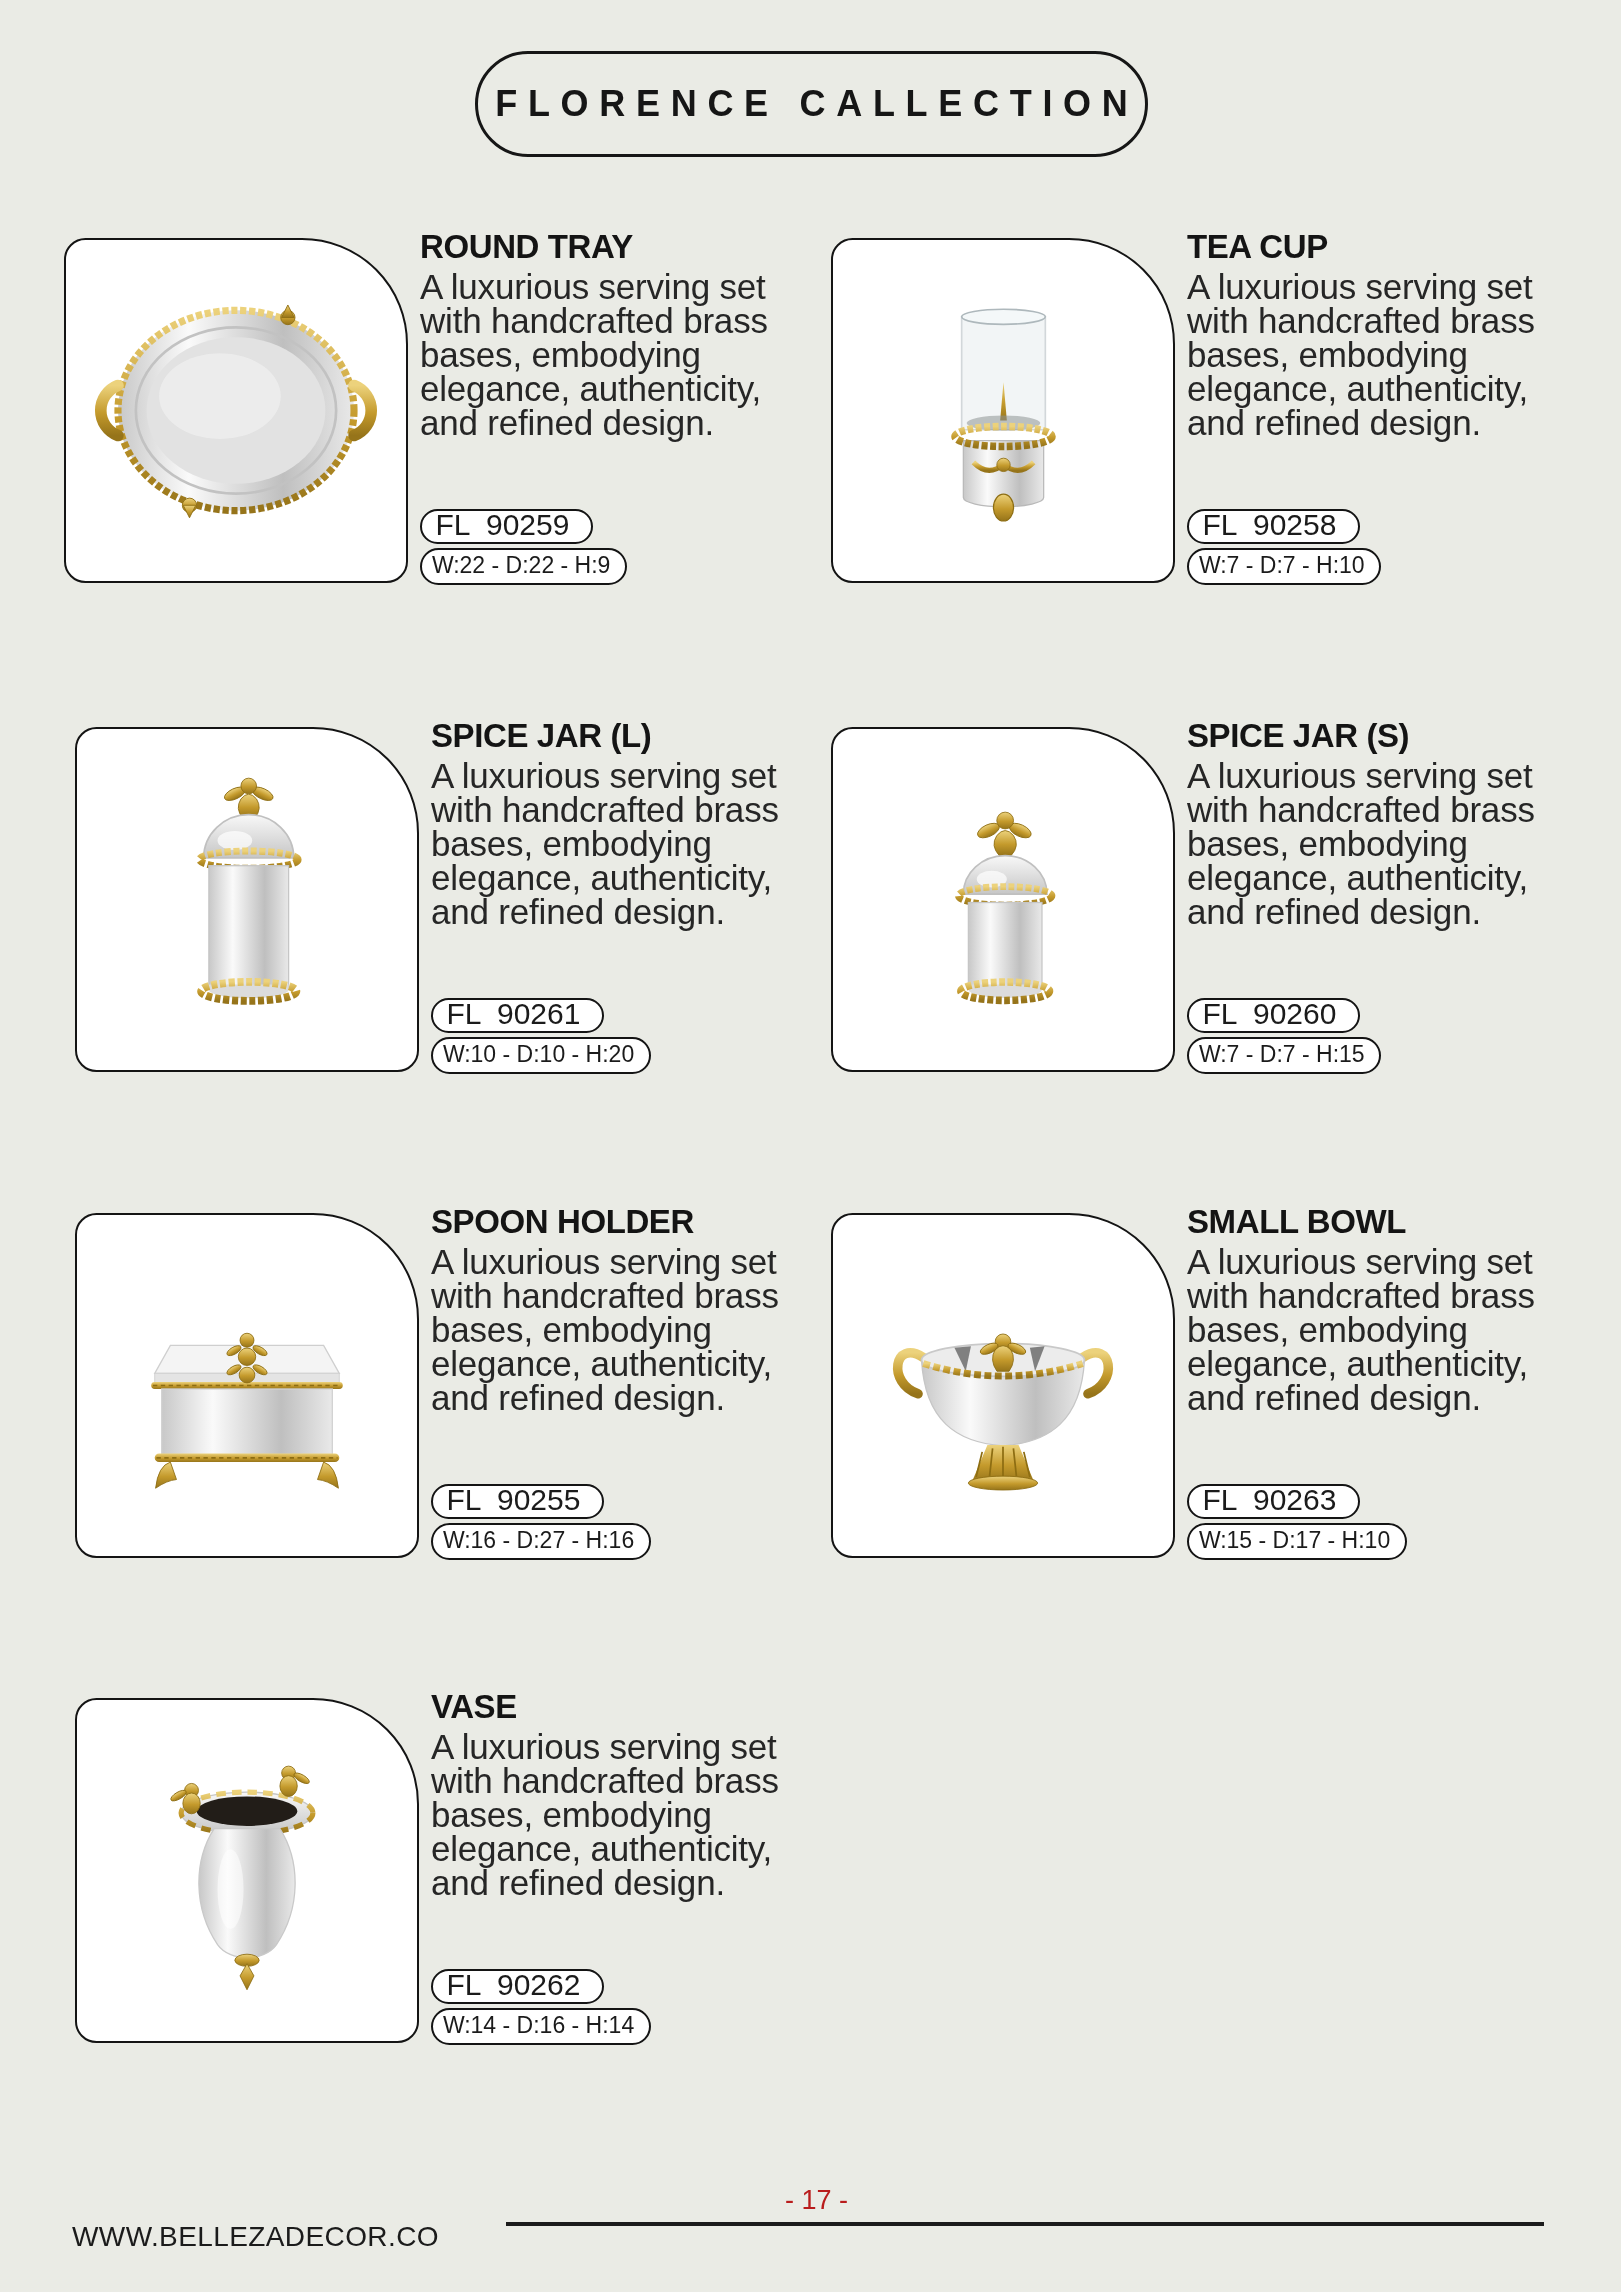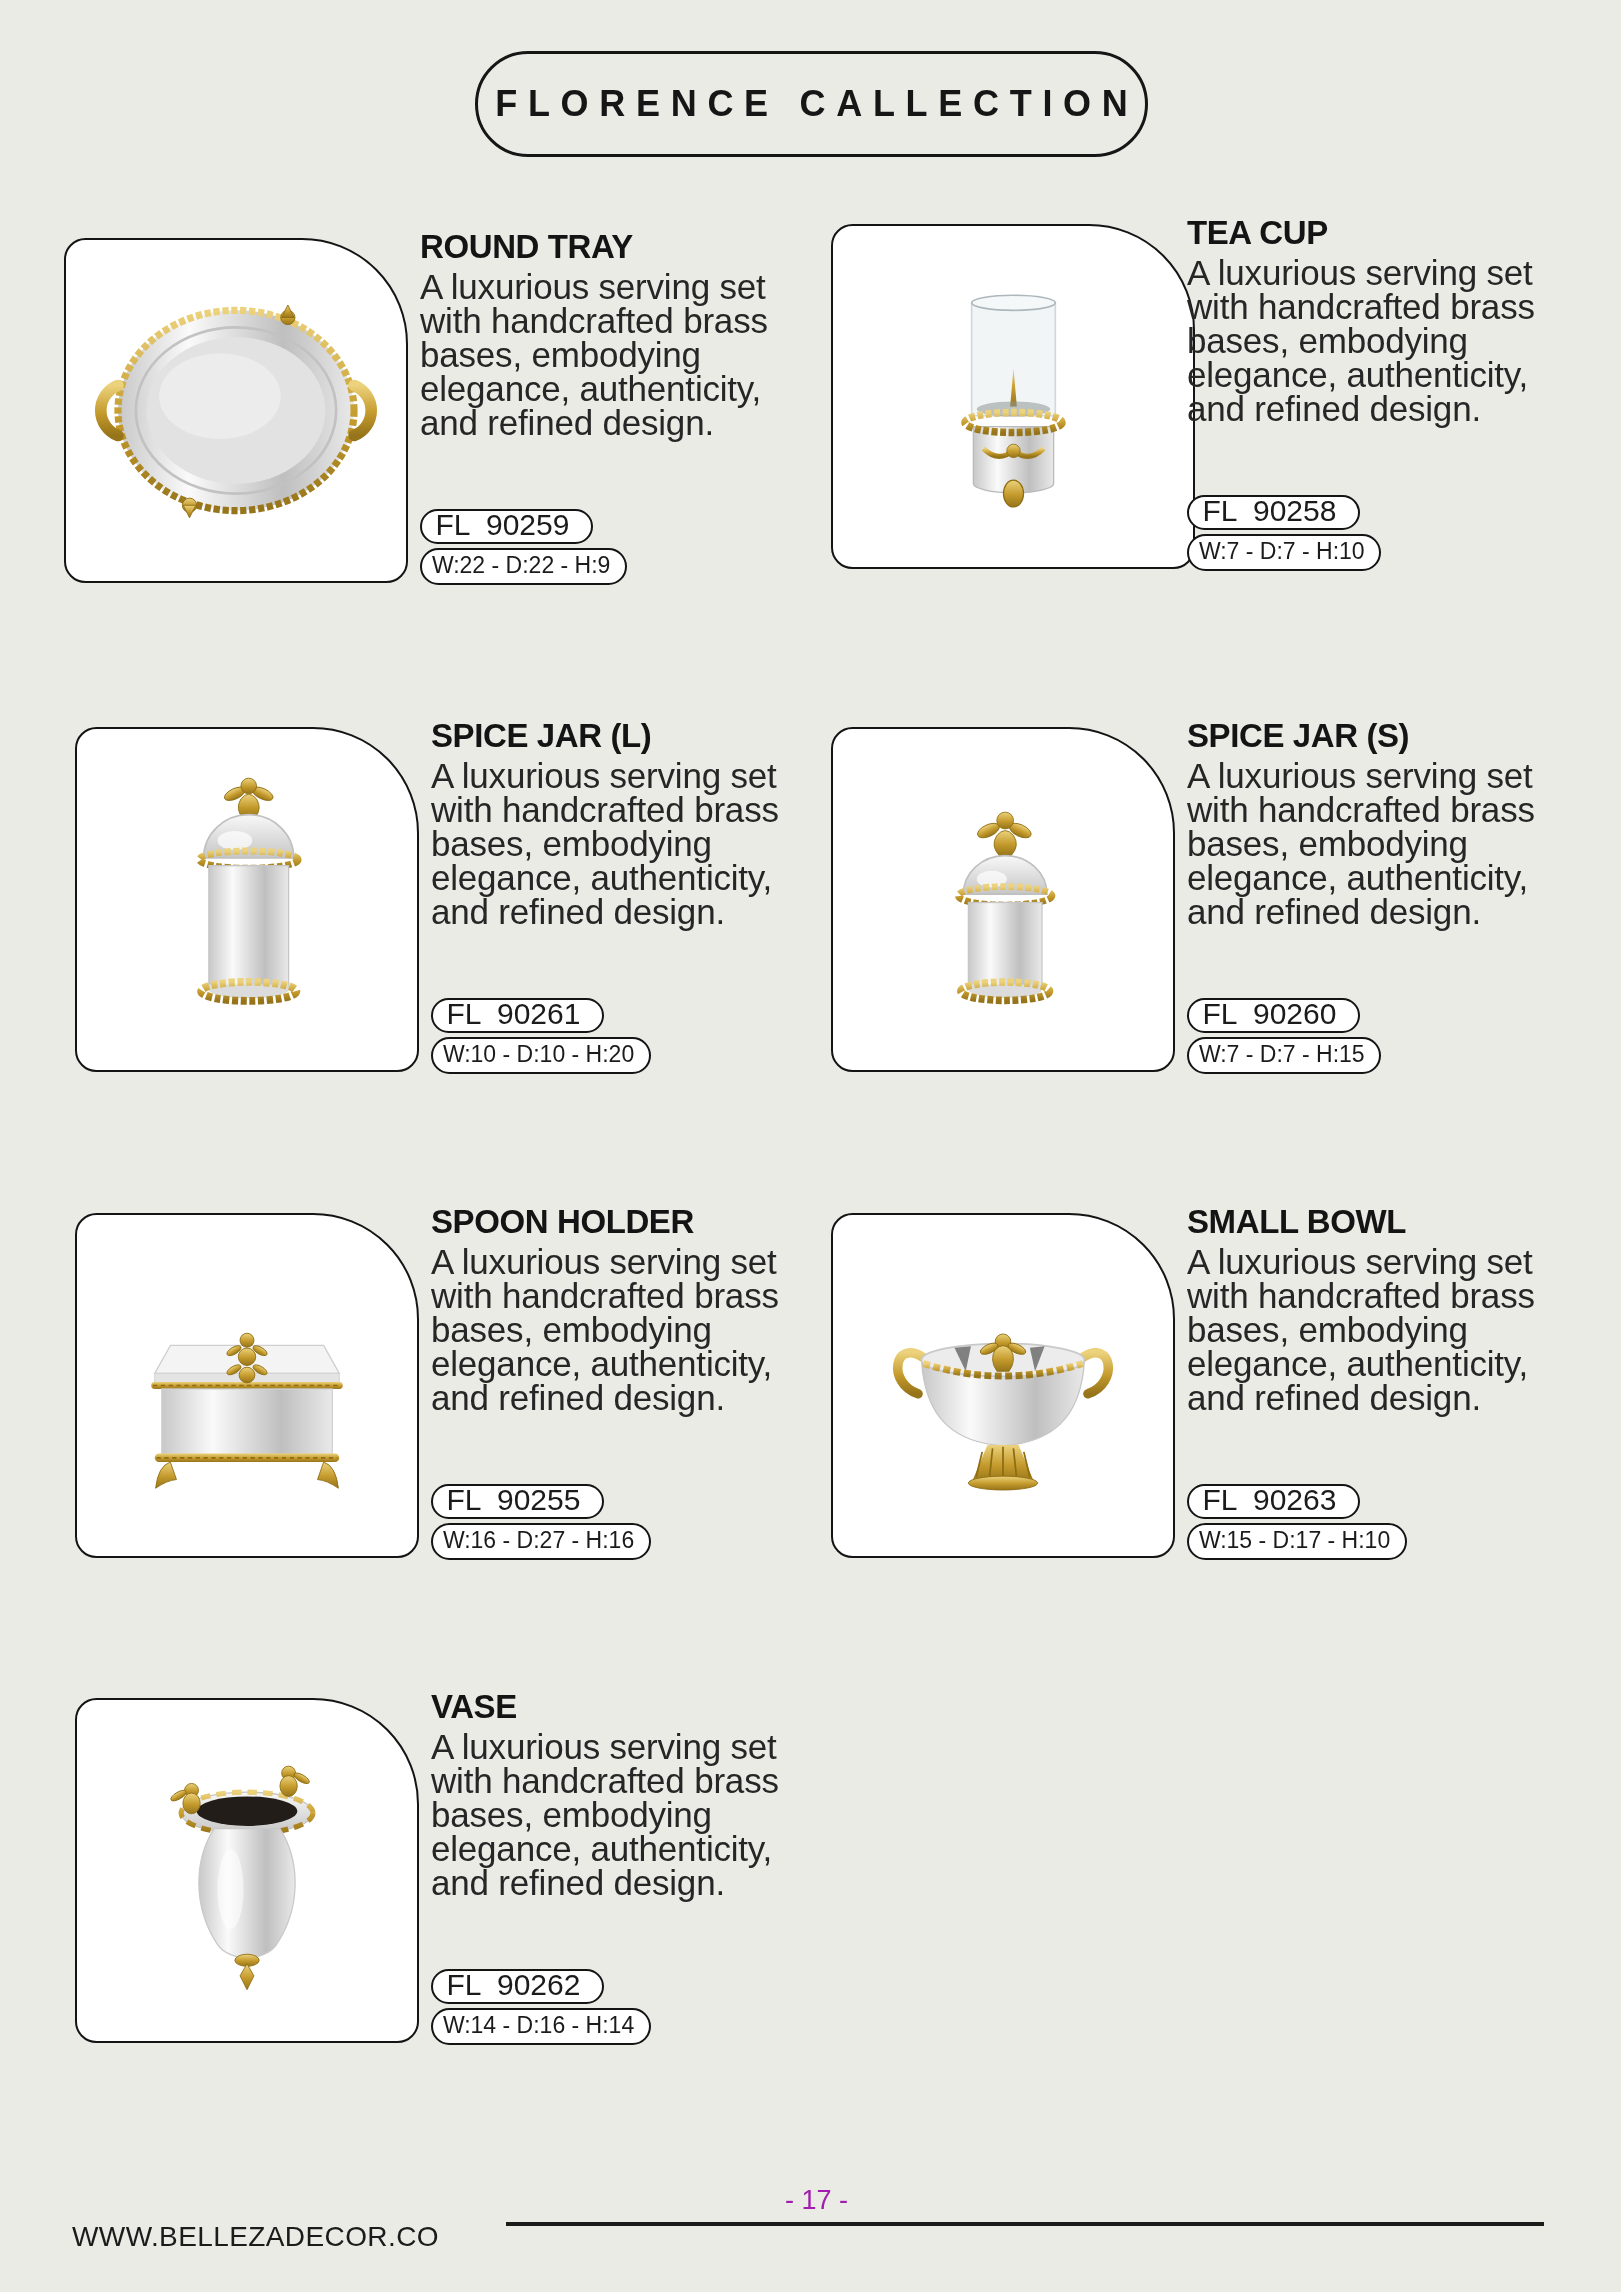--- a/index.html
+++ b/index.html
@@ -38,21 +38,21 @@
   }
   .pill{
     position:absolute;background:#ffffff;border:2.7px solid #141414;
     border-radius:21.5px;white-space:pre;color:#1b1b1b;box-sizing:border-box;
   }
   .pill-code{left:356px;bottom:39px;font-size:30px;line-height:26px;padding:1.8px 21.5px 3.6px 13.4px;}
   .pill-dims{left:356px;bottom:-1.8px;font-size:23px;line-height:26px;padding:2.7px 14.3px 4.5px 9.9px;}
   
   .footer-site{position:absolute;left:72px;top:2221px;font-size:28px;letter-spacing:0.4px;color:#1b1b1b;}
   .footer-line{position:absolute;left:506px;top:2222px;width:1038px;height:3.6px;background:#1b1b1b;}
-  .footer-page{position:absolute;left:682px;top:2185px;width:269px;text-align:center;font-size:27px;color:#a21caf;white-space:pre;}
+  .footer-page{position:absolute;left:682px;top:2185px;width:269px;text-align:center;font-size:27px;color:#b91c1c;white-space:pre;}
   svg{display:block;}
   .defs-holder{position:absolute;width:0;height:0;overflow:hidden;}
 </style>
 </head>
 <body>
 
 <div class="defs-holder">
 <svg width="0" height="0" aria-hidden="true">
   <defs>
     <linearGradient id="gSilver" x1="0" y1="0" x2="1" y2="0">
@@ -100,21 +100,21 @@
     <p class="p-desc">A luxurious serving set
 with handcrafted brass
 bases, embodying
 elegance, authenticity,
 and refined design.</p>
   </div>
   <div class="pill pill-code">FL  90259</div>
   <div class="pill pill-dims">W:22 - D:22 - H:9</div>
 </div>
 
-<div class="product" style="left:831px;top:224px;padding-left:20px;">
+<div class="product" style="left:831px;top:238px;">
   <div class="imgbox">
     <svg width="251" height="269" viewBox="0 0 300 300">
       <path d="M100,38 h100 v135 h-100 z" fill="#e8eef0" opacity="0.55" stroke="#aeb8bc" stroke-width="2"></path>
       <ellipse cx="150" cy="38" rx="50" ry="9" fill="#f4f8f9" stroke="#aeb8bc" stroke-width="2"></ellipse>
       <polygon points="146,162 150,116 154,162" fill="url(#gGold)"></polygon>
       <ellipse cx="150" cy="165" rx="44" ry="9" fill="#8e9494" opacity="0.55"></ellipse>
       <path d="M102,186 h96 v68 a48,11 0 0 1 -96,0 z" fill="url(#gSilver)" stroke="#b9b9b9" stroke-width="1.5"></path>
       <ellipse cx="150" cy="181" rx="58" ry="12" fill="none" stroke="url(#gGold)" stroke-width="9" stroke-dasharray="7 3"></ellipse>
       <path d="M114,212 q18,18 36,2 q18,16 36,-2" fill="none" stroke="url(#gGold)" stroke-width="6"></path>
       <circle cx="150" cy="215" r="8" fill="url(#gGold)" stroke="#8d6d12" stroke-width="1"></circle>

